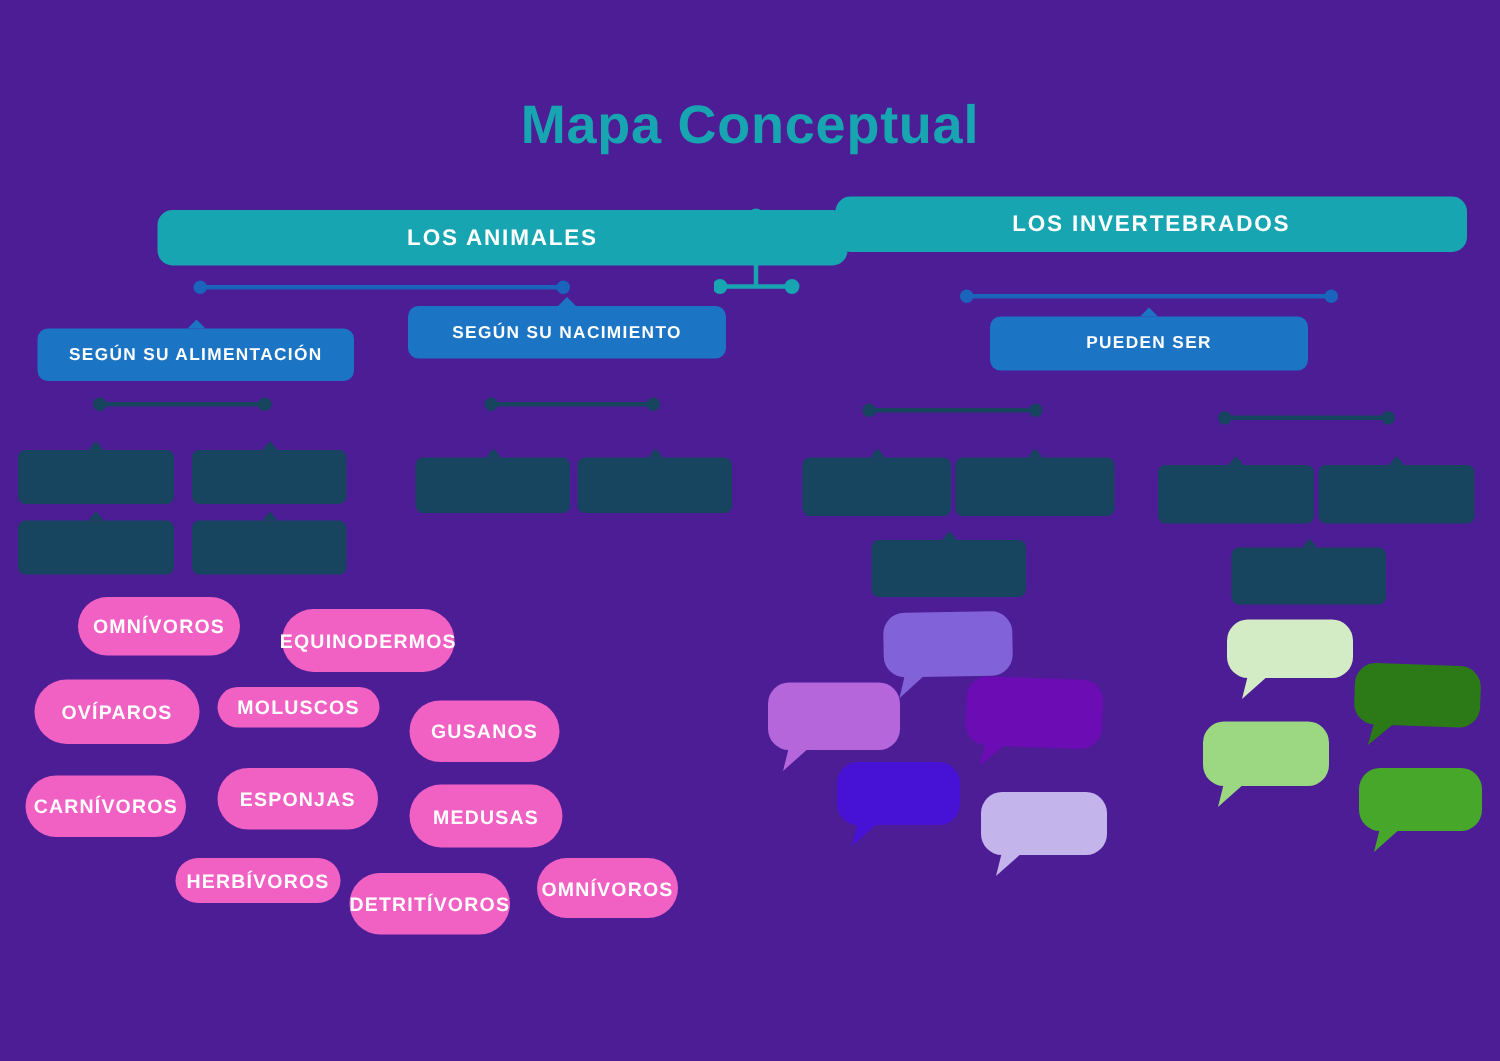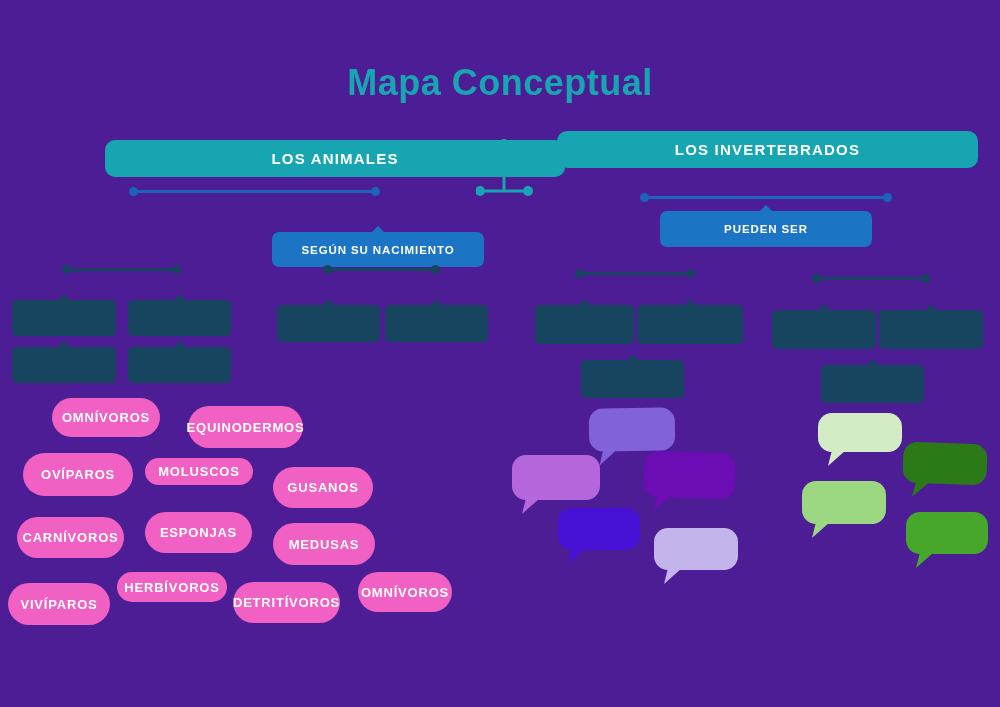--- a/index.html
+++ b/index.html
@@ -88,21 +88,24 @@
     <line x1="28" y1="8" x2="28" y2="55" stroke="var(--teal)" stroke-width="3"></line>
     <line x1="4" y1="55" x2="52" y2="55" stroke="var(--teal)" stroke-width="3"></line>
     <circle cx="28" cy="8" r="5" fill="var(--teal)"></circle>
     <circle cx="4" cy="55" r="5" fill="var(--teal)"></circle>
     <circle cx="52" cy="55" r="5" fill="var(--teal)"></circle>
   </svg>
 
   <div class="hline blue" style="left:132px; top:190px; width:245px;"></div>
   <div class="hline blue" style="left:643px; top:196px; width:246px;"></div>
 
-  <div class="label-box" style="left:272px; top:232px; width:212px; height:35px;text-align:center;">
+  <div class="label-box" style="left:25px; top:219px; width:211px; height:35px;">
+    <span>SEGÚN SU ALIMENTACIÓN</span>
+  </div>
+  <div class="label-box" style="left:272px; top:204px; width:212px; height:35px;text-align:center;">
     <span>SEGÚN SU NACIMIENTO</span>
   </div>
   <div class="label-box" style="left:660px; top:211px; width:212px; height:36px;">
     <span>PUEDEN SER</span>
   </div>
 
   <div class="hline navy" style="left:65px;  top:268px; width:113px;"></div>
   <div class="hline navy" style="left:326px; top:268px; width:111px;"></div>
   <div class="hline navy" style="left:578px; top:272px; width:114px;"></div>
   <div class="hline navy" style="left:815px; top:277px; width:112px;"></div>
@@ -124,21 +127,20 @@
   <div class="slot" style="left:821px; top:365px; width:103px; height:38px;"></div>
 
   <div class="pill" style="left:52px;  top:398px; width:108px; height:39px;">OMNÍVOROS</div>
   <div class="pill" style="left:188px; top:406px; width:115px; height:42px;">EQUINODERMOS</div>
   <div class="pill" style="left:23px;  top:453px; width:110px; height:43px;">OVÍPAROS</div>
   <div class="pill" style="left:145px; top:458px; width:108px; height:27px;">MOLUSCOS</div>
   <div class="pill" style="left:273px; top:467px; width:100px; height:41px;">GUSANOS</div>
   <div class="pill" style="left:17px;  top:517px; width:107px; height:41px;">CARNÍVOROS</div>
   <div class="pill" style="left:145px; top:512px; width:107px; height:41px;">ESPONJAS</div>
   <div class="pill" style="left:273px; top:523px; width:102px; height:42px;text-align:right;">MEDUSAS</div>
-  <div class="pill" style="left:8px;   top:583px; width:102px; height:42px;">VIVÍPAROS</div>
   <div class="pill" style="left:117px; top:572px; width:110px; height:30px;">HERBÍVOROS</div>
   <div class="pill" style="left:233px; top:582px; width:107px; height:41px;text-align:right;">DETRITÍVOROS</div>
   <div class="pill" style="left:358px; top:572px; width:94px;  height:40px;">OMNÍVOROS</div>
 
   <div class="bubble" style="left: 589px; top: 408px; width: 86px; height: 43px; transform: rotate(-1deg); color: rgb(129, 98, 217);"></div>
   <div class="bubble" style="left: 512px; top: 455px; width: 88px; height: 45px; color: rgb(180, 102, 218);"></div>
   <div class="bubble" style="left: 644px; top: 452px; width: 91px; height: 46px; transform: rotate(2deg); color: rgb(108, 12, 180);"></div>
   <div class="bubble" style="left: 558px; top: 508px; width: 82px; height: 42px; color: rgb(72, 18, 214);"></div>
   <div class="bubble" style="left: 654px; top: 528px; width: 84px; height: 42px; color: rgb(195, 180, 236);"></div>
 

